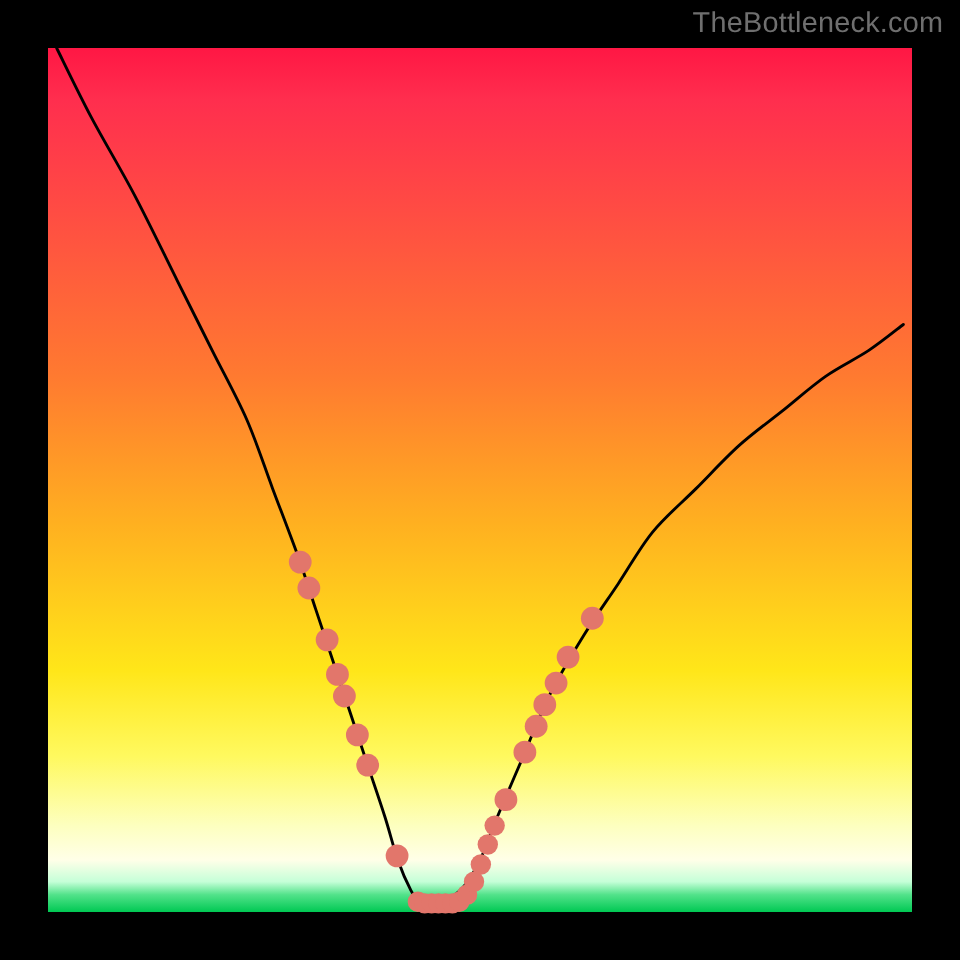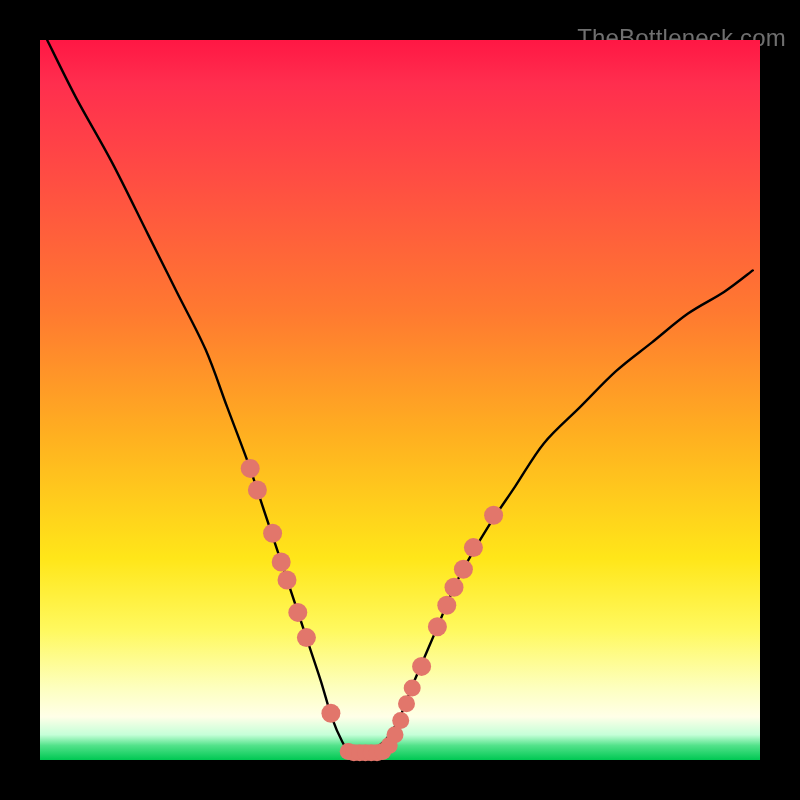--- a/index.html
+++ b/index.html
@@ -41,21 +41,20 @@
   }
   .watermark {
     position: absolute;
     top: 6px;
     right: 14px;
     color: #6f6f6f;
     font-size: 24px;
     letter-spacing: 0.2px;
     font-weight: 400;
     user-select: none;
-    margin-top: 18px;
   }
   svg.curve {
     position: absolute;
     left: 0;
     top: 0;
     width: 720px;
     height: 720px;
     overflow: visible;
   }
   .marker {

